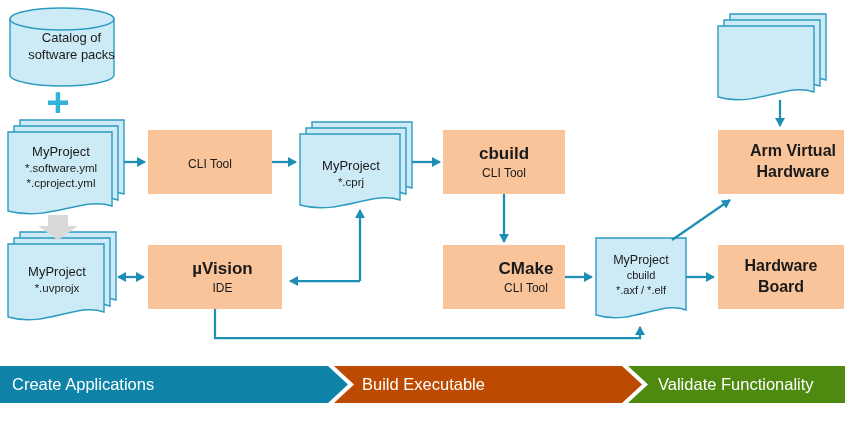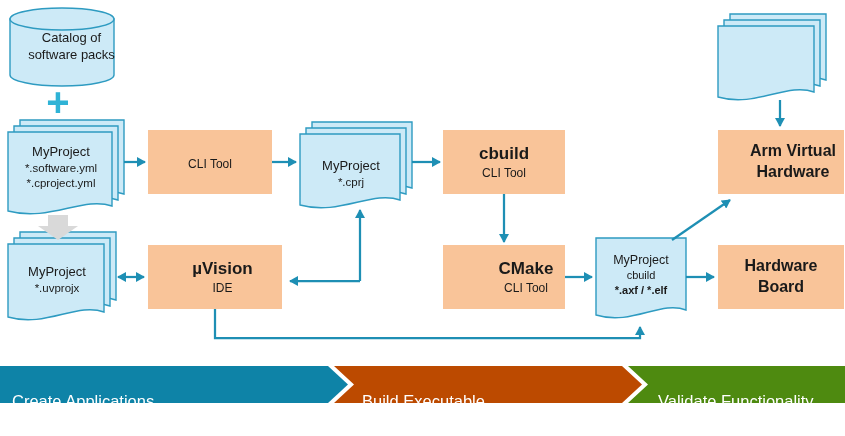--- a/index.html
+++ b/index.html
@@ -19,21 +19,21 @@
   
   .t { position:absolute; color:var(--text,#1A1A1A); text-align:center; }
   .pre { white-space:pre-line; }
   .doc-title { font-size:13px; line-height:1.3; }
   .doc-sub   { font-size:11.5px; line-height:1.3; }
   .boxlabel  { position:absolute; display:flex; flex-direction:column; align-items:center; justify-content:center; text-align:center; color:var(--text,#1A1A1A); }
   .box-title { font-weight:bold; font-size:17px; line-height:1.15; }
   .box-title.sm { font-size:16px; line-height:1.3; }
   .box-sub   { font-size:12px; margin-top:3px; }
   .plus { position:absolute; font-size:40px; font-weight:bold; color:var(--plus,#2FB3D6); line-height:1; }
-  .bannerlabel { position:absolute; height:37px; display:flex; align-items:center; color:var(--banner-text,#FFFFFF); font-size:16.5px;margin-top:17px; }
+  .bannerlabel { position:absolute; height:37px; display:flex; align-items:center; color:var(--banner-text,#FFFFFF); font-size:16.5px; }
 </style>
 </head>
 <body>
 
 <div class="canvas">
 
   <svg class="layer" width="845" height="436" viewBox="0 0 845 436">
     <defs>
       <marker id="ah" markerUnits="userSpaceOnUse" markerWidth="10" markerHeight="10" refX="8" refY="5" orient="auto">
         <path class="ah" d="M0,0 L9,5 L0,10 Z"></path>
@@ -190,21 +190,21 @@
   </div>
 
   <div class="t" style="left:8px; top:264px; width:98px;">
     <div class="doc-title">MyProject</div>
     <div class="doc-sub">*.uvprojx</div>
   </div>
 
   <div class="t" style="left:596px; top:252px; width:90px;">
     <div class="doc-title" style="font-size:12.5px;">MyProject</div>
     <div class="doc-sub" style="font-size:11px;">cbuild</div>
-    <div class="doc-sub" style="font-size:11px;font-weight:bold;">*.axf / *.elf</div>
+    <div class="doc-sub" style="font-size:11px;">*.axf / *.elf</div>
   </div>
 
 
   <div class="boxlabel" style="left:718px; top:130px; width:126px; height:64px;padding-left:12px;">
     <div class="box-title sm pre">Arm Virtual
 Hardware</div>
   </div>
 
   <div class="boxlabel" style="left:718px; top:245px; width:126px; height:64px;">
     <div class="box-title sm pre">Hardware

